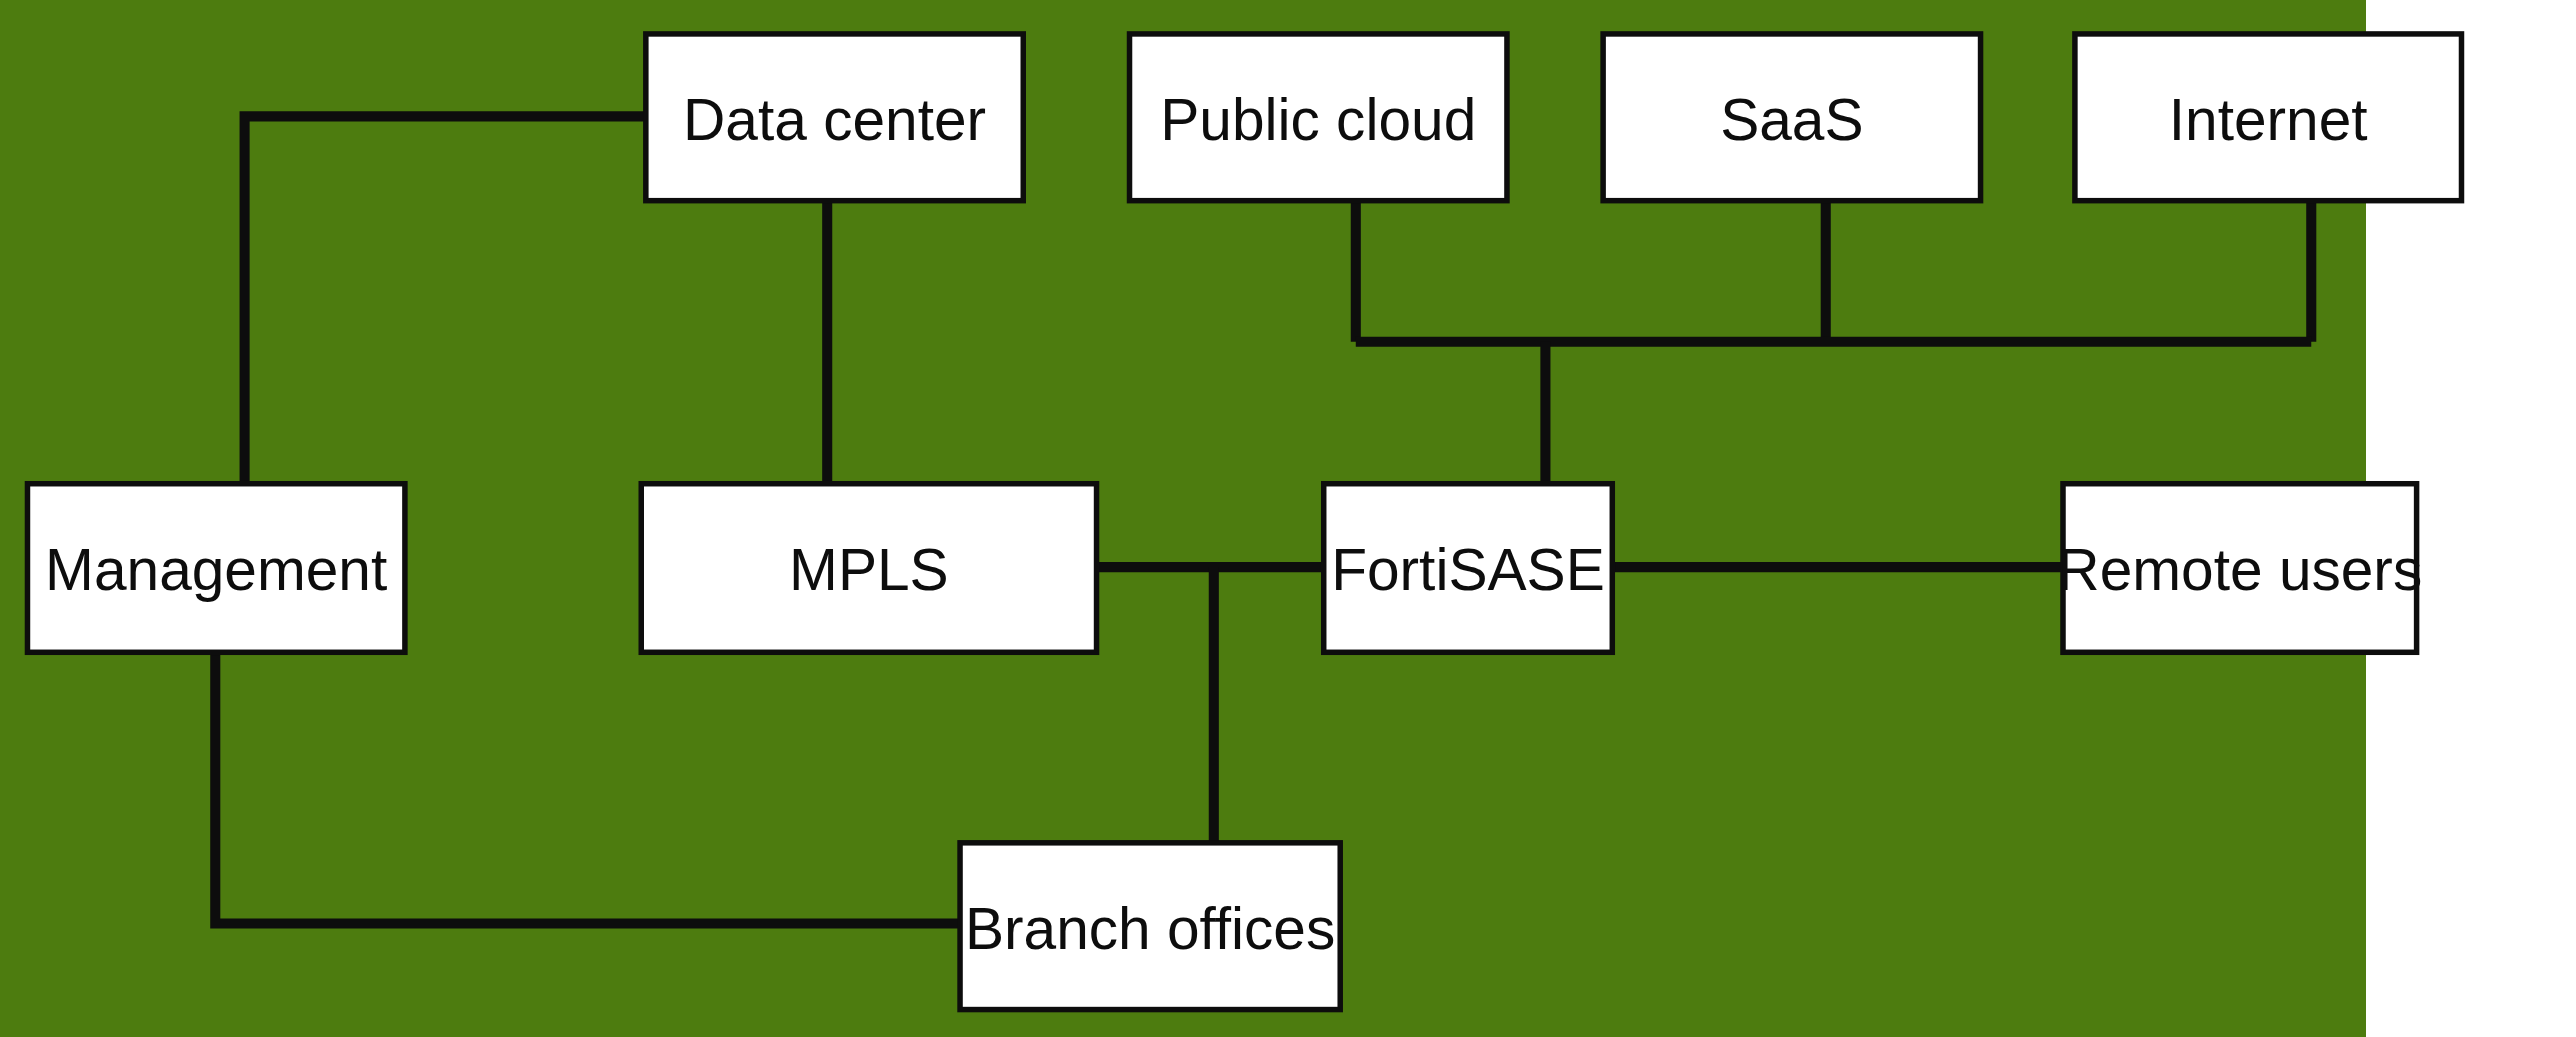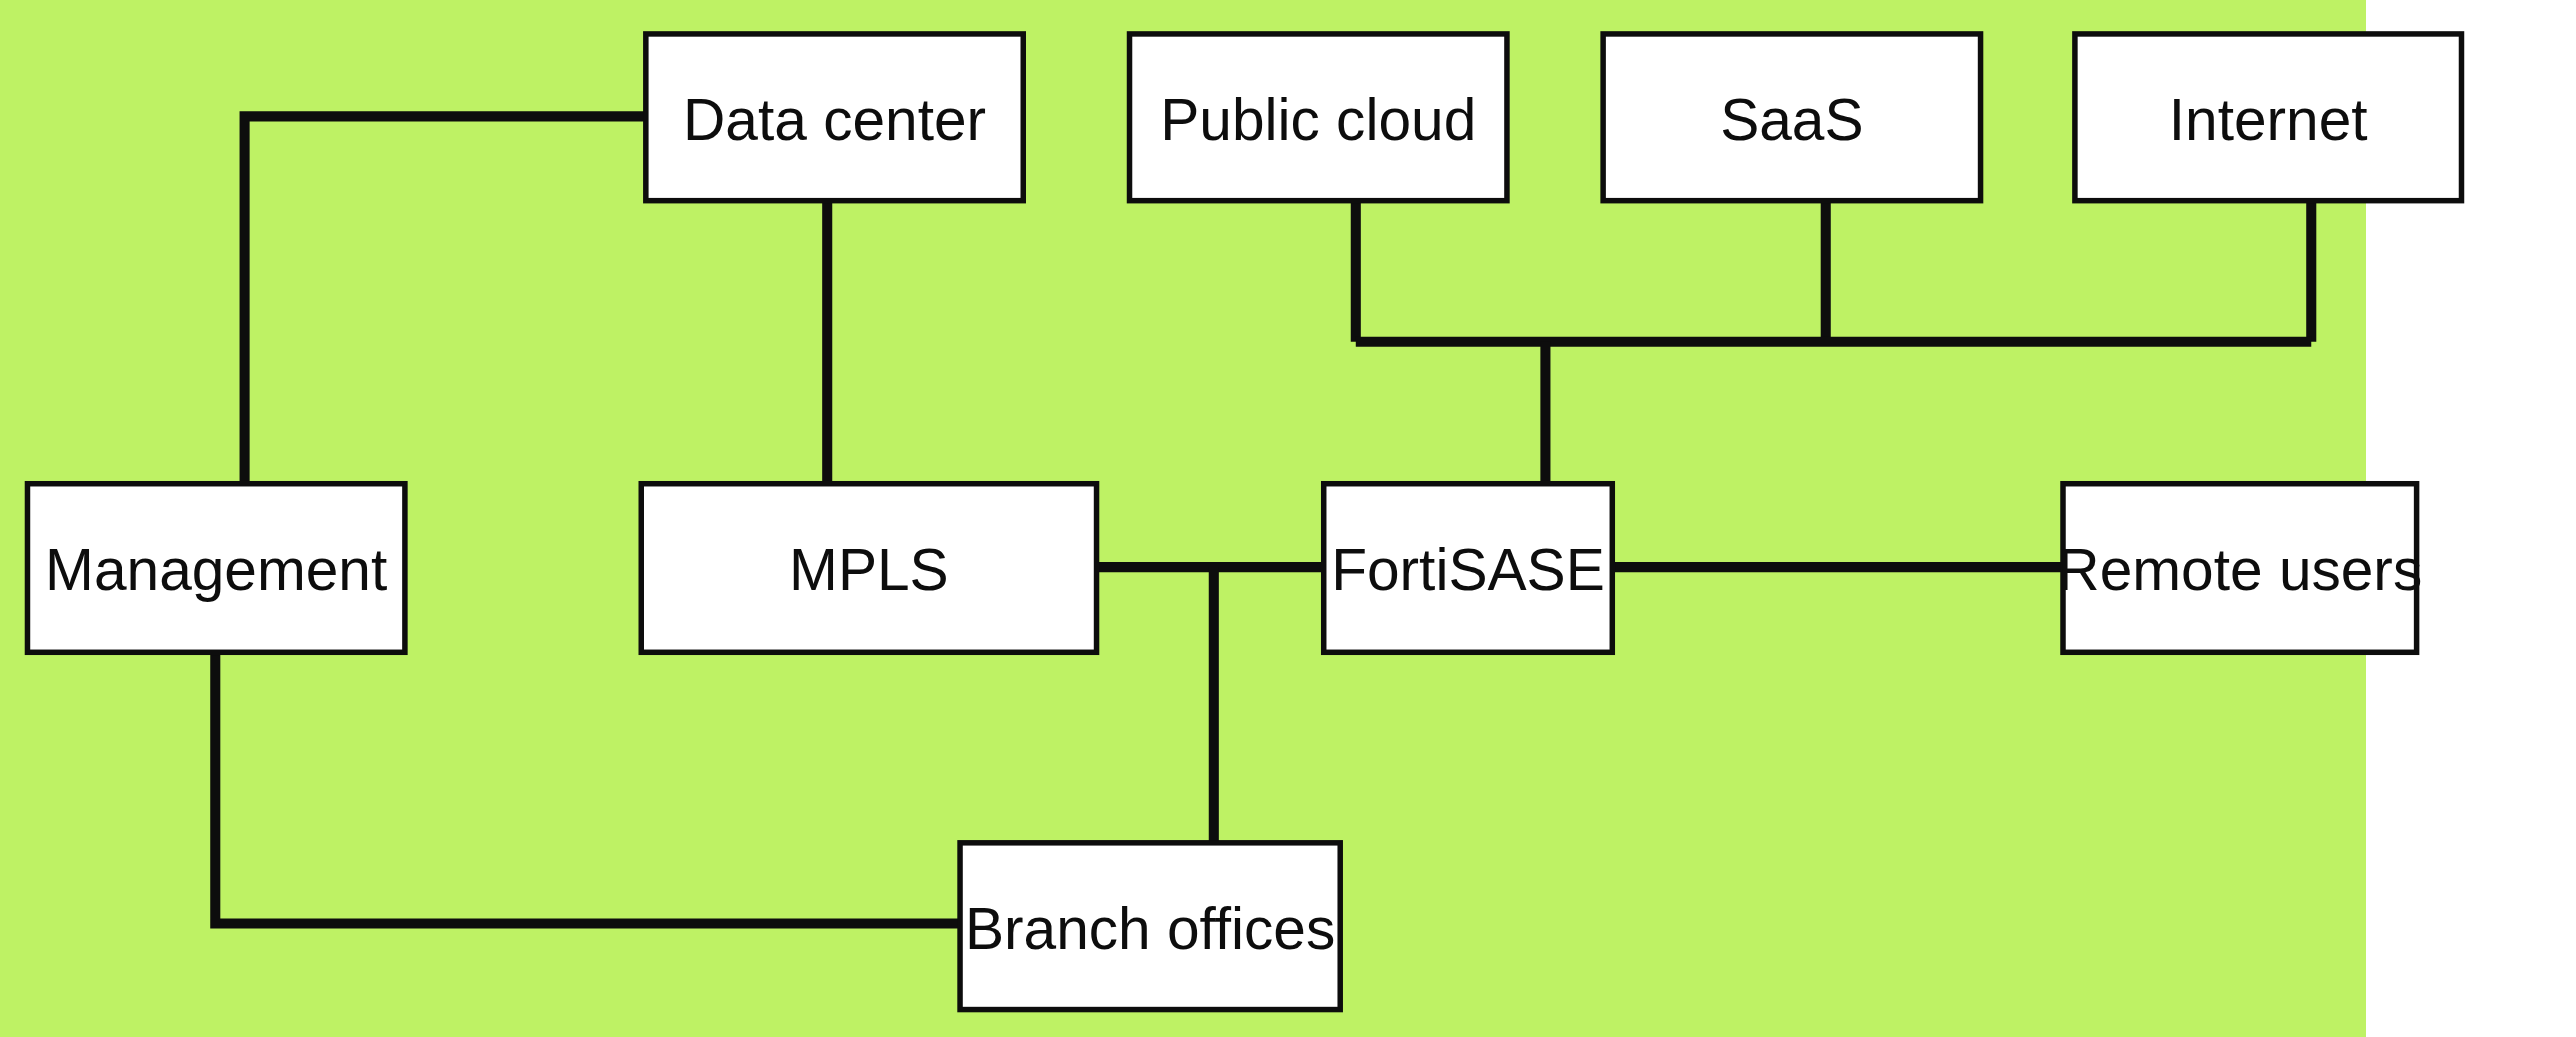--- a/index.html
+++ b/index.html
@@ -11,21 +11,21 @@
   body {
     width: 2576px;
     height: 1038px;
     font-family: "Liberation Sans", sans-serif;
     overflow: hidden;
   }
   #diagram-root {
     position: relative;
     width: 2366px;
     height: 1038px;
-    background: #bef264;
+    background: #4d7c0f;
   }
   svg#diagram-svg {
     position: absolute;
     top: 0;
     left: 0;
     width: 2576px;
     height: 1038px;
     display: block;
   }
   .node-rect {

